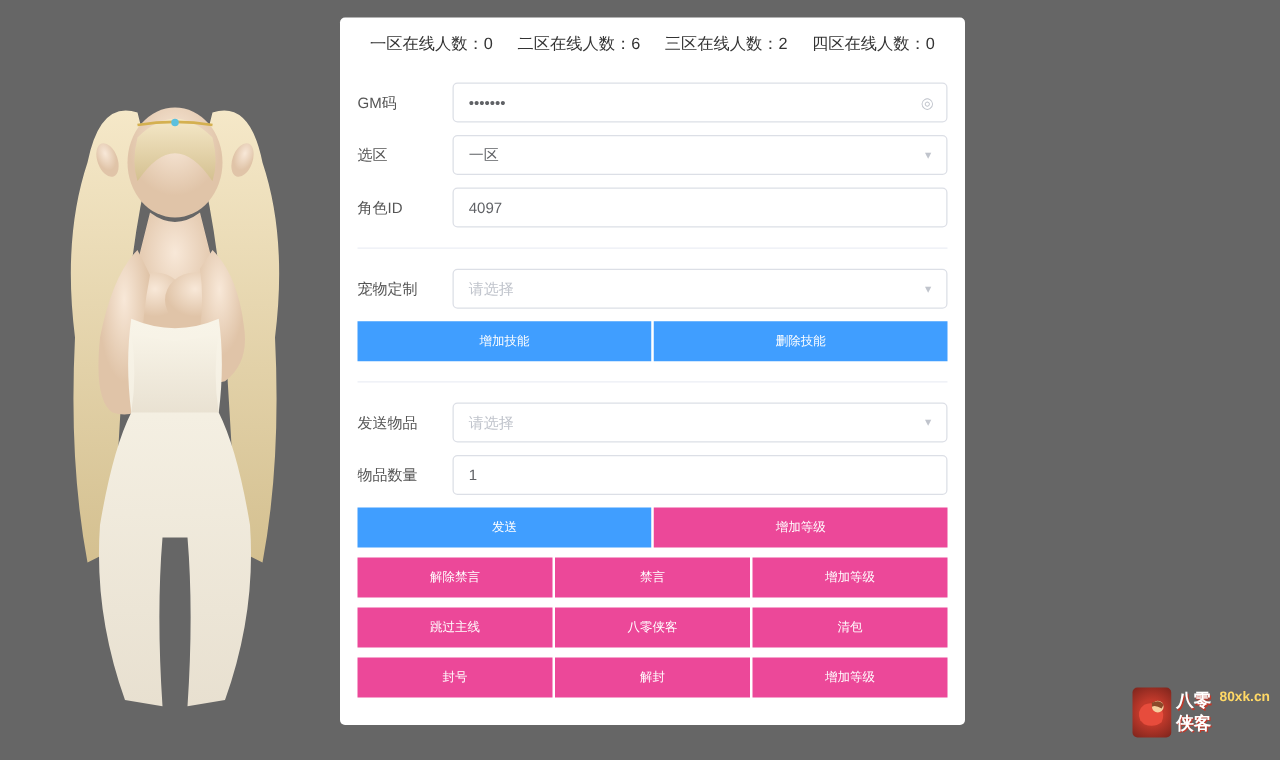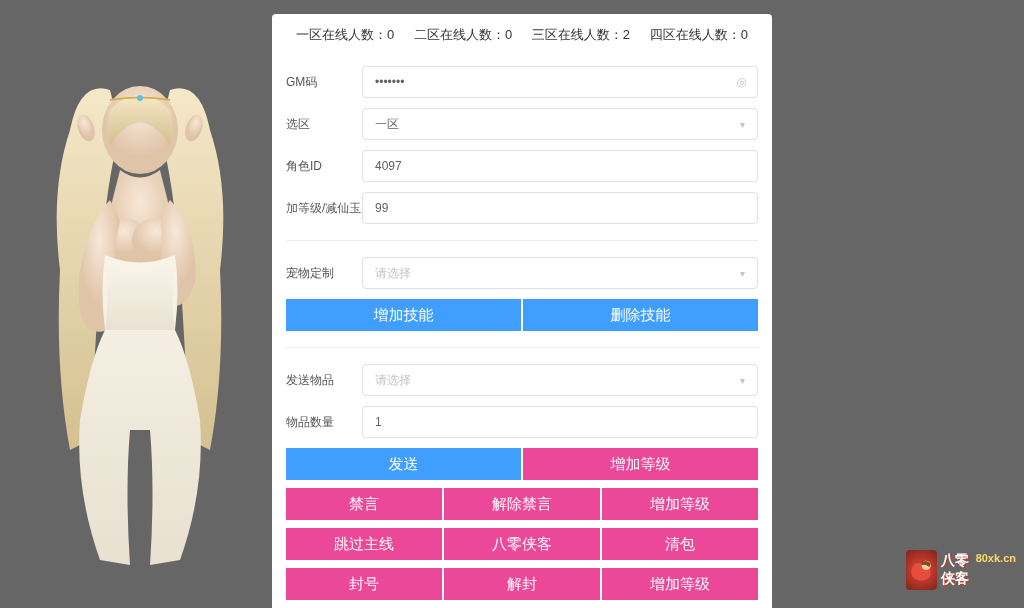--- a/index.html
+++ b/index.html
@@ -10,21 +10,21 @@
 .body { padding: 10px 14px 14px; }
 .row { display: flex; align-items: center; margin-bottom: 10px; justify-content: flex-end; }
 .label { width: 76px; color: #555; font-size: 12px; flex-shrink: 0; }
 .input, .select { flex: 1; height: 32px; border: 1px solid #dcdfe6; border-radius: 4px; padding: 0 12px; font-size: 12px; color: #606266; background: #fff; outline: none; display: flex; align-items: center; justify-content: space-between; }
 .input { position: relative; }
 .select .ph { color: #c0c4cc; }
 .chev { color: #c0c4cc; font-size: 10px; }
 .eye { position: absolute; right: 10px; color: #c0c4cc; font-size: 12px; }
 .divider { border-top: 1px solid #ebeef5; margin: 16px 0; }
 .btn-row { display: flex; gap: 0; margin-bottom: 8px; }
-.btn { flex: 1; height: 32px; border: none; color: #fff; font-size: 15px; cursor: pointer; display: flex; align-items: center; justify-content: center; margin: 0 1px; }
+.btn { flex: 1; height: 32px; border: none; color: #fff; font-size: 10px; cursor: pointer; display: flex; align-items: center; justify-content: center; margin: 0 1px; }
 .btn:first-child { margin-left: 0; }
 .btn:last-child { margin-right: 0; }
 .btn.blue { background: #409eff; }
 .btn.orange { background: #ec4899; }
 .section-gap { margin-top: 8px; }
 .watermark { position: absolute; right: 8px; bottom: 8px; width: 110px; height: 60px; display: flex; align-items: center; }
 .wm-icon { width: 40px; height: 40px; background: radial-gradient(circle, #c0392b 40%, #7b241c 100%); border-radius: 4px; position: relative; margin-right: 4px; }
 .wm-text { display: flex; flex-direction: row; }
 .wm-text .cn { color: #fff; font-size: 14px; font-weight: bold; text-shadow: 1px 1px 0 #c0392b; }
 .wm-text .en { color: #ffd966; font-size: 11px; font-weight: bold; }
@@ -64,21 +64,21 @@
   <path d="M 85 185 Q 80 220 85 260 Q 70 290 60 350 Q 55 420 80 490 L 110 495 Q 105 420 110 360 L 130 360 Q 135 420 130 495 L 160 490 Q 185 420 180 350 Q 170 290 155 260 Q 160 220 155 185 Q 120 200 85 185 Z" fill="url(#dress)"></path>
   <path d="M 85 195 Q 120 210 155 195 Q 150 230 155 260 L 85 260 Q 90 230 85 195 Z" fill="url(#dress)" opacity="0.9"></path>
   <path d="M 90 30 Q 120 25 150 30" stroke="#d4b050" stroke-width="2" fill="none"></path>
   <circle cx="120" cy="28" r="3" fill="#5bc0de"></circle>
 </svg>
 </div>
 
 <div class="panel">
   <div class="header">
     <span>一区在线人数：0</span>
-    <span>二区在线人数：0</span>
+    <span>二区在线人数：6</span>
     <span>三区在线人数：2</span>
     <span>四区在线人数：0</span>
   </div>
   <div class="body">
     <div class="row">
       <div class="label">GM码</div>
       <div class="input">
           <span>•••••••</span>
           <span class="eye">◎</span>
         </div>
@@ -87,26 +87,20 @@
       <div class="label">选区</div>
       <div class="select">
           <span>一区</span>
           <span class="chev">▾</span>
         </div>
     </div>
     <div class="row">
       <div class="label">角色ID</div>
       <div class="input">
           <span>4097</span>
-        </div>
-    </div>
-    <div class="row">
-      <div class="label">加等级/减仙玉</div>
-      <div class="input">
-          <span>99</span>
         </div>
     </div>
 
     <div class="divider"></div>
 
     <div class="row">
       <div class="label">宠物定制</div>
       <div class="select">
           <span class="ph">请选择</span>
           <span class="chev">▾</span>
@@ -130,22 +124,22 @@
       <div class="label">物品数量</div>
       <div class="input">
           <span>1</span>
         </div>
     </div>
     <div class="btn-row">
       <div class="btn blue">发送</div>
       <div class="btn orange">增加等级</div>
     </div>
     <div class="btn-row section-gap">
+      <div class="btn orange">解除禁言</div>
       <div class="btn orange">禁言</div>
-      <div class="btn orange">解除禁言</div>
       <div class="btn orange">增加等级</div>
     </div>
     <div class="btn-row">
       <div class="btn orange">跳过主线</div>
       <div class="btn orange">八零侠客</div>
       <div class="btn orange">清包</div>
     </div>
     <div class="btn-row">
       <div class="btn orange">封号</div>
       <div class="btn orange">解封</div>

